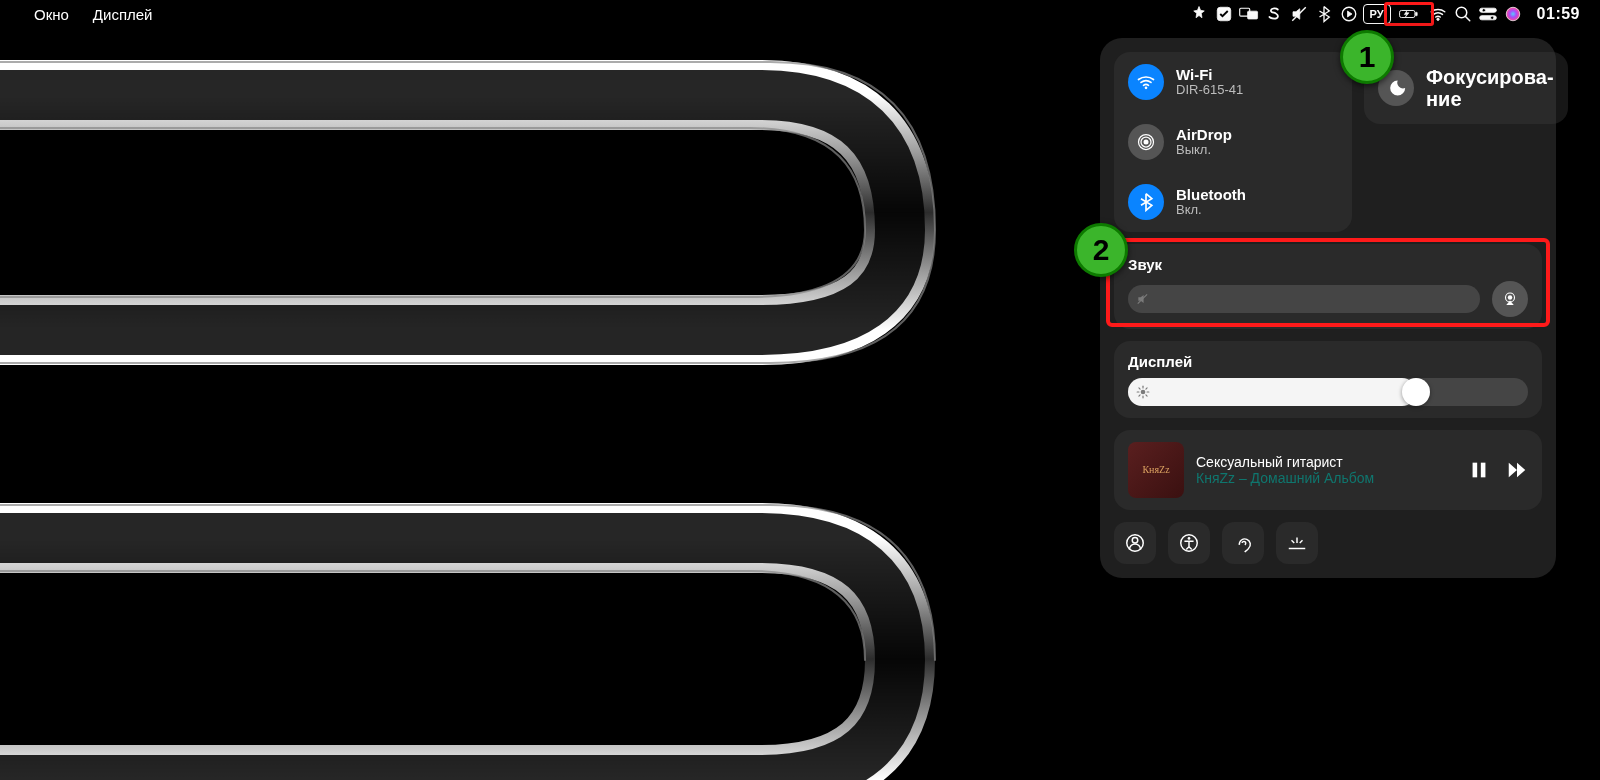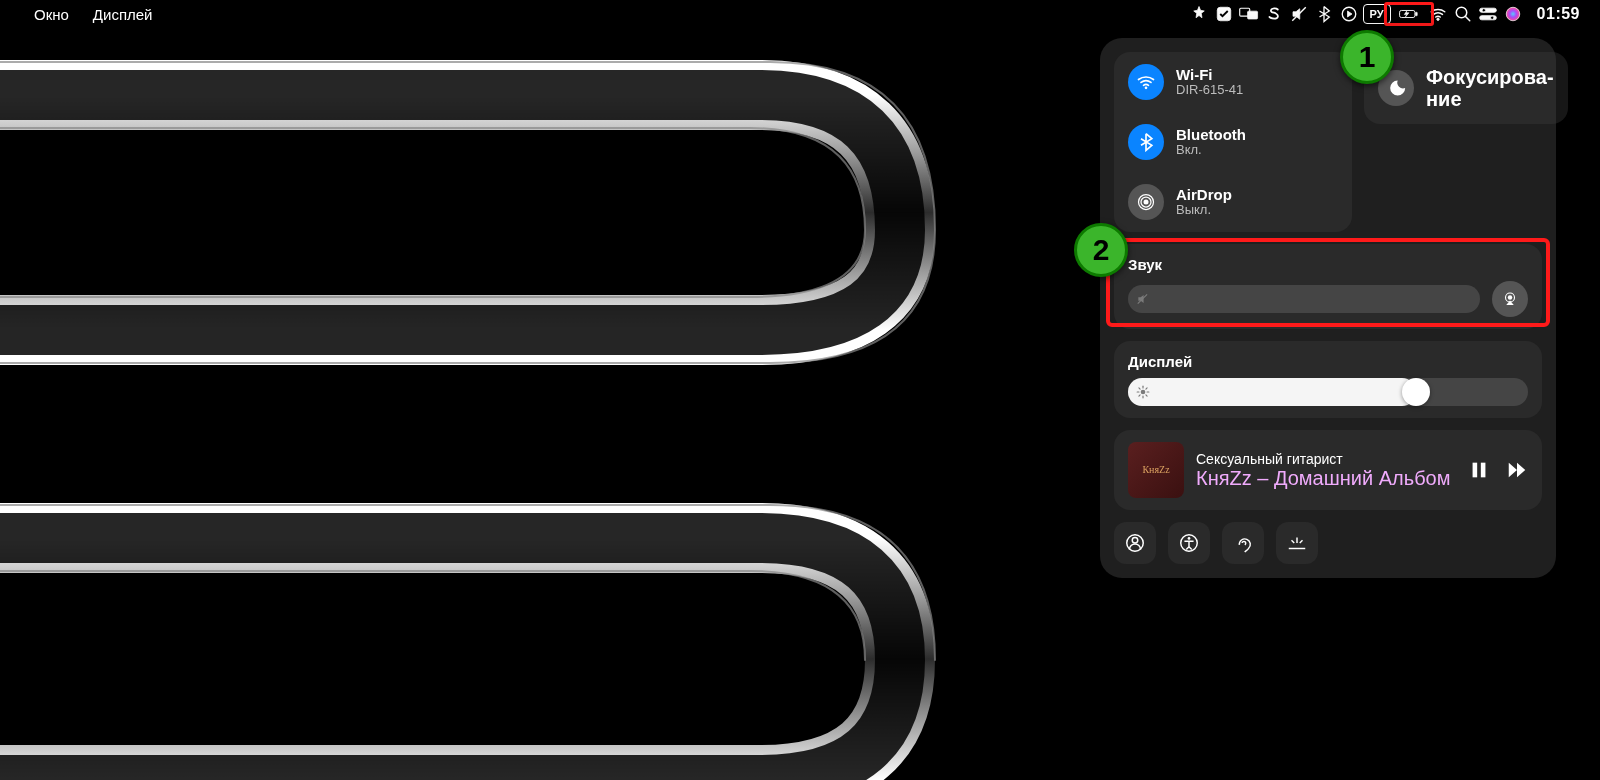--- a/index.html
+++ b/index.html
@@ -50,21 +50,21 @@
   
   .sound-flex{display:flex;align-items:center;gap:12px;}
   .sound-flex .slider-track{flex:1;}
   .airplay-btn{width:36px;height:36px;border-radius:50%;background:rgba(120,120,120,0.55);display:flex;align-items:center;justify-content:center;cursor:pointer;}
   .airplay-btn svg{width:18px;height:18px;fill:#fff;}
   
   .np-tile{margin-top:12px;border-radius:16px;background:rgba(60,60,60,0.38);padding:12px 14px;display:flex;align-items:center;gap:12px;}
   .np-art{width:56px;height:56px;border-radius:8px;background:linear-gradient(135deg,#5a1f1f,#3a1010);display:flex;align-items:center;justify-content:center;font-size:10px;color:#d9a060;font-family:serif;text-align:center;line-height:1;}
   .np-text{flex:1;min-width:0;}
   .np-title{font-size:14px;font-weight:400;white-space:nowrap;overflow:hidden;text-overflow:ellipsis;}
-  .np-artist{font-size:20px;color:#f0abfc;white-space:nowrap;overflow:hidden;text-overflow:ellipsis;}
+  .np-artist{font-size:14px;color:#0f766e;white-space:nowrap;overflow:hidden;text-overflow:ellipsis;}
   .np-ctrl{display:flex;align-items:center;gap:16px;}
   .np-ctrl svg{width:22px;height:22px;fill:#fff;cursor:pointer;}
   
   .qrow{margin-top:12px;display:flex;gap:12px;}
   .qbtn{width:42px;height:42px;border-radius:12px;background:rgba(60,60,60,0.38);display:flex;align-items:center;justify-content:center;cursor:pointer;}
   .qbtn svg{width:22px;height:22px;fill:none;stroke:#fff;stroke-width:1.6;}
 </style>
 </head>
 <body>
 
@@ -199,41 +199,41 @@
               <path d="M3 9a15 15 0 0118 0M6 12.5a10 10 0 0112 0M9 16a5 5 0 016 0" fill="none" stroke="#fff" stroke-width="2" stroke-linecap="round"></path>
               <circle cx="12" cy="19" r="1.6" fill="#fff"></circle>
             </svg>
           </div>
         <div>
             <div class="ti-label">Wi-Fi</div>
             <div class="ti-sub">DIR-615-41</div>
           </div>
       </div>
       <div class="net-item">
-        <div class="tile-icon on">
-            <svg viewBox="0 0 24 24">
-              <path d="M12 2v20l7-6-13-8m0 8l13-8-7-6" fill="none" stroke="#fff" stroke-width="2"></path>
-            </svg>
-          </div>
-        <div>
-            <div class="ti-label">Bluetooth</div>
-            <div class="ti-sub">Вкл.</div>
-          </div>
-      </div>
-      <div class="net-item">
         <div class="tile-icon off">
             <svg viewBox="0 0 24 24">
               <circle cx="12" cy="12" r="3" fill="#fff"></circle>
               <circle cx="12" cy="12" r="6" fill="none" stroke="#fff" stroke-width="1.5"></circle>
               <circle cx="12" cy="12" r="9" fill="none" stroke="#fff" stroke-width="1.5"></circle>
             </svg>
           </div>
         <div>
             <div class="ti-label">AirDrop</div>
             <div class="ti-sub">Выкл.</div>
+          </div>
+      </div>
+      <div class="net-item">
+        <div class="tile-icon on">
+            <svg viewBox="0 0 24 24">
+              <path d="M12 2v20l7-6-13-8m0 8l13-8-7-6" fill="none" stroke="#fff" stroke-width="2"></path>
+            </svg>
+          </div>
+        <div>
+            <div class="ti-label">Bluetooth</div>
+            <div class="ti-sub">Вкл.</div>
           </div>
       </div>
     </div>
     <div class="right-col">
       <div class="tile focus-tile">
         <div class="tile-icon off">
             <svg viewBox="0 0 24 24">
               <path d="M14 3a9 9 0 109 9 7 7 0 01-9-9z" fill="#fff"></path>
             </svg>
           </div>

